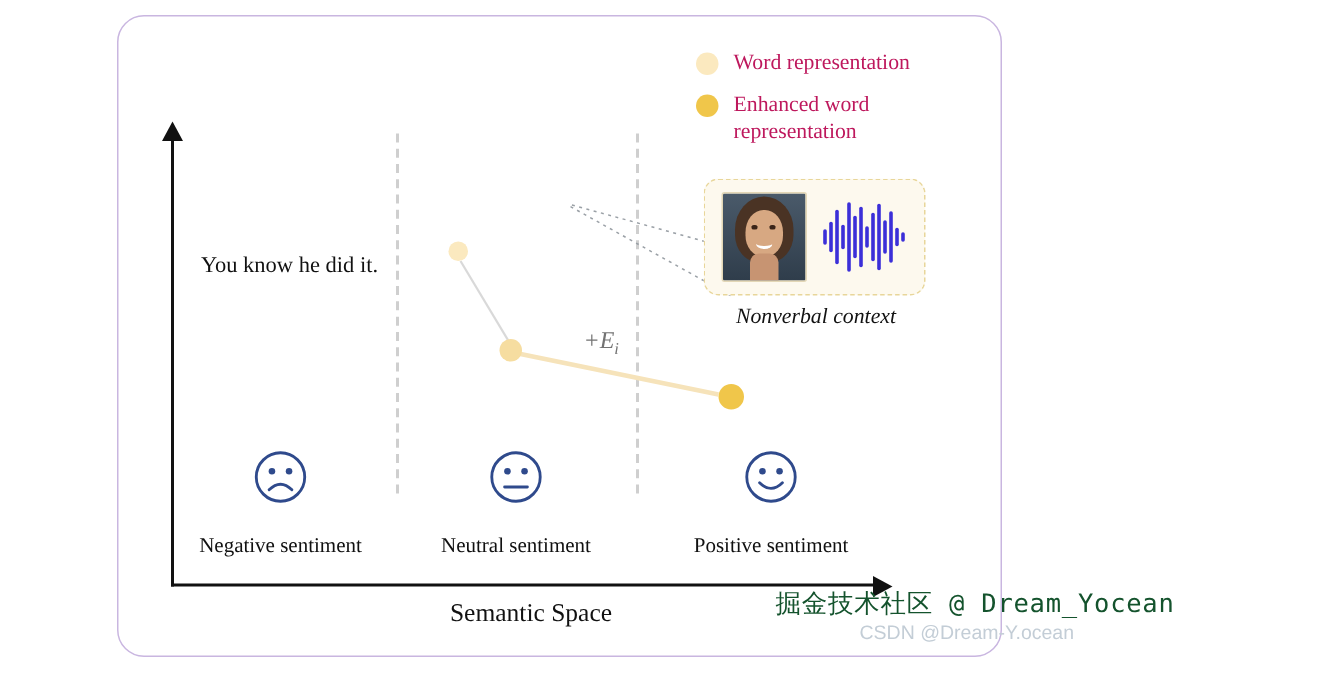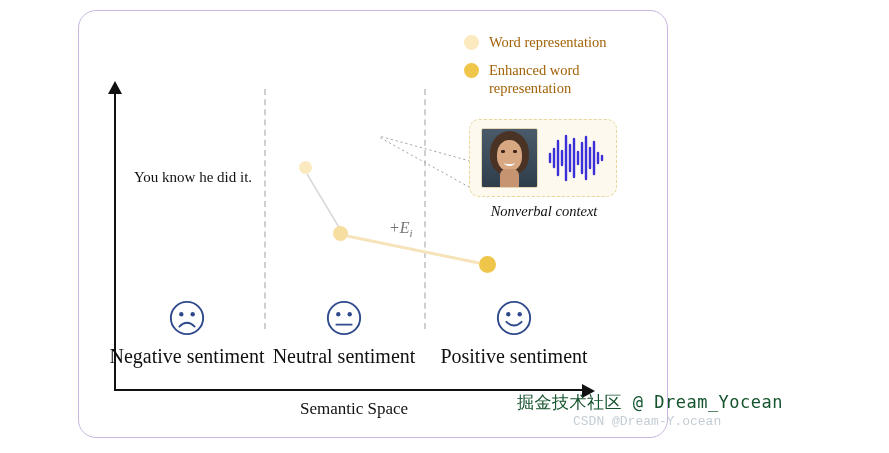--- a/index.html
+++ b/index.html
@@ -88,21 +88,21 @@
     height: 15px;
     border-radius: 50%;
     margin-right: 10px;
     flex: 0 0 auto;
     margin-top: 2px;
   }
   .dot-word { background: #fbe9bf; }
   .dot-enh  { background: #f0c64a; }
   .legend-label {
     font-size: 14.5px;
-    color: #a16207;
+    color: #be185d;
     line-height: 1.25;
   }
 
   
   #nonverbal-box {
     position: absolute;
     left: 390px;
     top: 108px;
     width: 148px;
     height: 78px;
@@ -244,22 +244,22 @@
     width: 160px;
     text-align: center;
   }
   .emoji-face {
     width: 38px;
     height: 38px;
     margin: 0 auto;
     display: block;
   }
   .emoji-label {
-    margin-top: 8px;
-    font-size: 20px;
+    margin-top: 20px;
+    font-size: 14px;
     color: #111111;
   }
   #emoji-neg { left: 28px; top: 288px; }
   #emoji-neu { left: 185px; top: 288px; }
   #emoji-pos { left: 355px; top: 288px; }
 
   
   #space-title {
     position: absolute;
     left: 130px;
@@ -279,21 +279,21 @@
     color: #14532d;
     font-family: "DejaVu Sans Mono", monospace;
     letter-spacing: 0.5px;
   }
   #watermark-sub {
     position: absolute;
     left: 573px;
     top: 414px;
     font-size: 13px;
     color: #c3cdd6;
-    font-family: Liberation Mono, monospace;
+    font-family: Liberation Sans, sans-serif;
   }
 </style>
 </head>
 <body>
 
 <div id="figure-card">
 
   <div class="axis-line" id="y-axis"></div>
   <div class="axis-line" id="x-axis"></div>
   <div class="arrow-up"></div>

